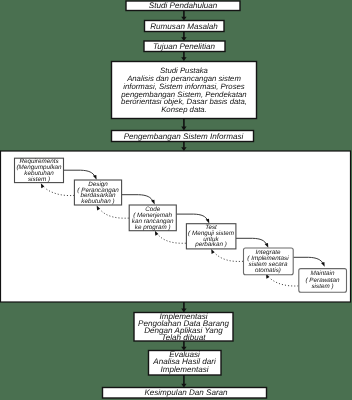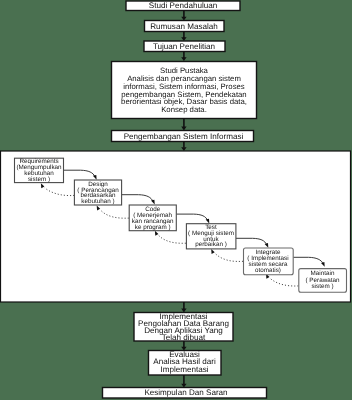--- a/index.html
+++ b/index.html
@@ -1,19 +1,19 @@
 <!DOCTYPE html>
 <html><head>
 <meta charset="utf-8">
 <title>Metodologi Penelitian</title>
 <style>
   html,body{margin:0;padding:0;}
   body{width:352px;height:400px;overflow:hidden;background:#4a7050;
        font-family:"Liberation Sans",sans-serif;}
-  #stage{position:relative;width:352px;height:400px;}
+  #stage{position:relative;width:352px;height:400px;font-style:italic;}
   svg#chart{display:block;shape-rendering:geometricPrecision;
     text-rendering:geometricPrecision;-webkit-font-smoothing:antialiased;}
   .bx{fill:#ffffff;stroke:#141414;stroke-width:1.4;}
   .bxw{fill:#ffffff;stroke:#4a4a4a;stroke-width:1.1;}
   .bxg{fill:#ffffff;stroke:#6a6a6a;stroke-width:1.1;}
   .t{font-family:"Liberation Sans",sans-serif;fill:#111111;text-anchor:middle;
      dominant-baseline:alphabetic;}
   .t8{font-size:8.1px;}
   .t6{font-size:6.3px;}
   .t7{font-size:7.75px;}

